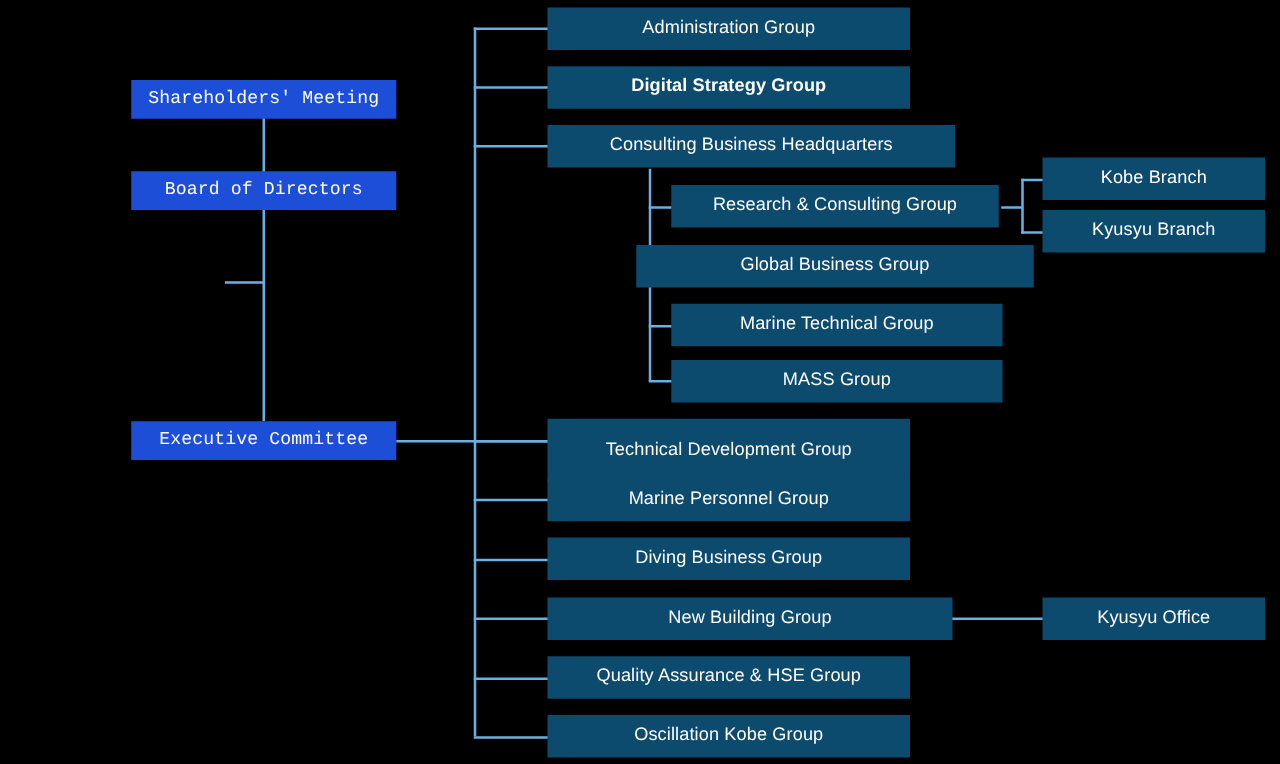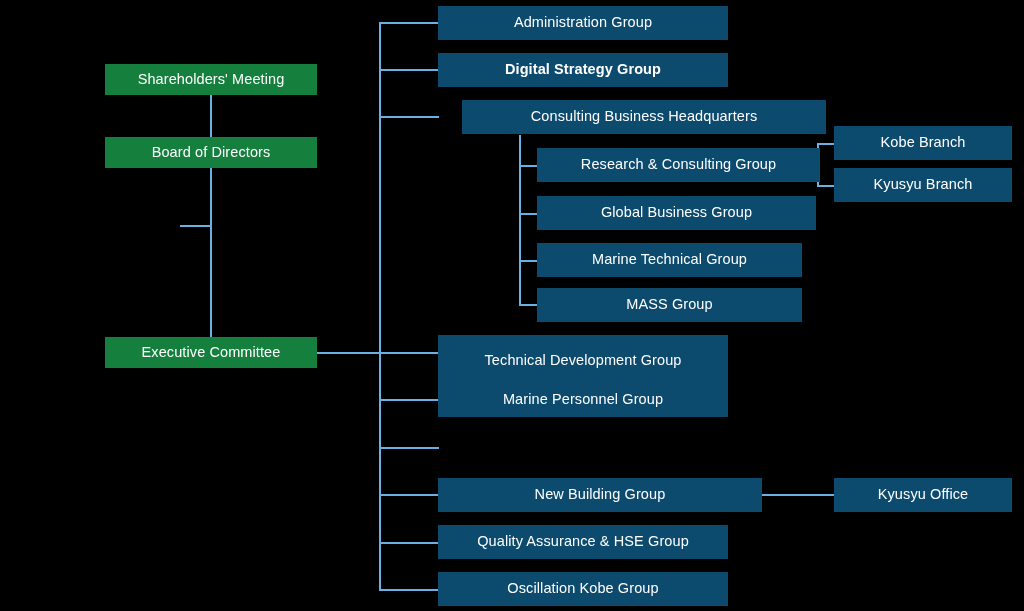--- a/index.html
+++ b/index.html
@@ -23,21 +23,22 @@
     align-items: center;
     justify-content: center;
     color: #ffffff;
     font-size: 14.5px;
     line-height: 1.1;
     letter-spacing: 0.1px;
     white-space: nowrap;
     user-select: none;
   }
   .node.dark {
-    background: #15803d;
+    background: #1d4ed8;
+    font-family: Liberation Mono, monospace;
   }
   .node.light {
     background: #0c4a6e;
   }
   .connector {
     position: absolute;
     background: #6bb0e3;
   }
   .conn-h { height: 2px; }
   .conn-v { width: 2px; }
@@ -92,50 +93,53 @@
   </div>
 
   <div class="node light" style="left:438px; top:6px; width:290px; height:34px;">
     <span>Administration Group</span>
   </div>
 
   <div class="node light" style="left:438px; top:53px; width:290px; height:34px;font-weight:bold;">
     <span>Digital Strategy Group</span>
   </div>
 
-  <div class="node light" style="left:438px; top:100px; width:364px; height:34px;margin-left:24px;">
+  <div class="node light" style="left:438px; top:100px; width:326px; height:34px;">
     <span>Consulting Business Headquarters</span>
   </div>
 
   <div class="node light" style="left:438px; top:335px; width:290px; height:51px;">
     <span>Technical Development Group</span>
   </div>
 
   <div class="node light" style="left:438px; top:383px; width:290px; height:34px;">
     <span>Marine Personnel Group</span>
   </div>
 
+  <div class="node light" style="left:438px; top:430px; width:290px; height:34px;">
+    <span>Diving Business Group</span>
+  </div>
 
   <div class="node light" style="left:438px; top:478px; width:324px; height:34px;text-align:right;">
     <span>New Building Group</span>
   </div>
 
   <div class="node light" style="left:438px; top:525px; width:290px; height:34px;">
     <span>Quality Assurance &amp; HSE Group</span>
   </div>
 
   <div class="node light" style="left:438px; top:572px; width:290px; height:34px;">
     <span>Oscillation Kobe Group</span>
   </div>
 
-  <div class="node light" style="left:537px; top:148px; width:283px; height:34px;">
+  <div class="node light" style="left:537px; top:148px; width:262px; height:34px;">
     <span>Research &amp; Consulting Group</span>
   </div>
 
-  <div class="node light" style="left:537px; top:196px; width:279px; height:34px;align-items:center;">
+  <div class="node light" style="left:509px; top:196px; width:318px; height:34px;align-items:center;">
     <span>Global Business Group</span>
   </div>
 
   <div class="node light" style="left:537px; top:243px; width:265px; height:34px;">
     <span>Marine Technical Group</span>
   </div>
 
   <div class="node light" style="left:537px; top:288px; width:265px; height:34px;">
     <span>MASS Group</span>
   </div>

